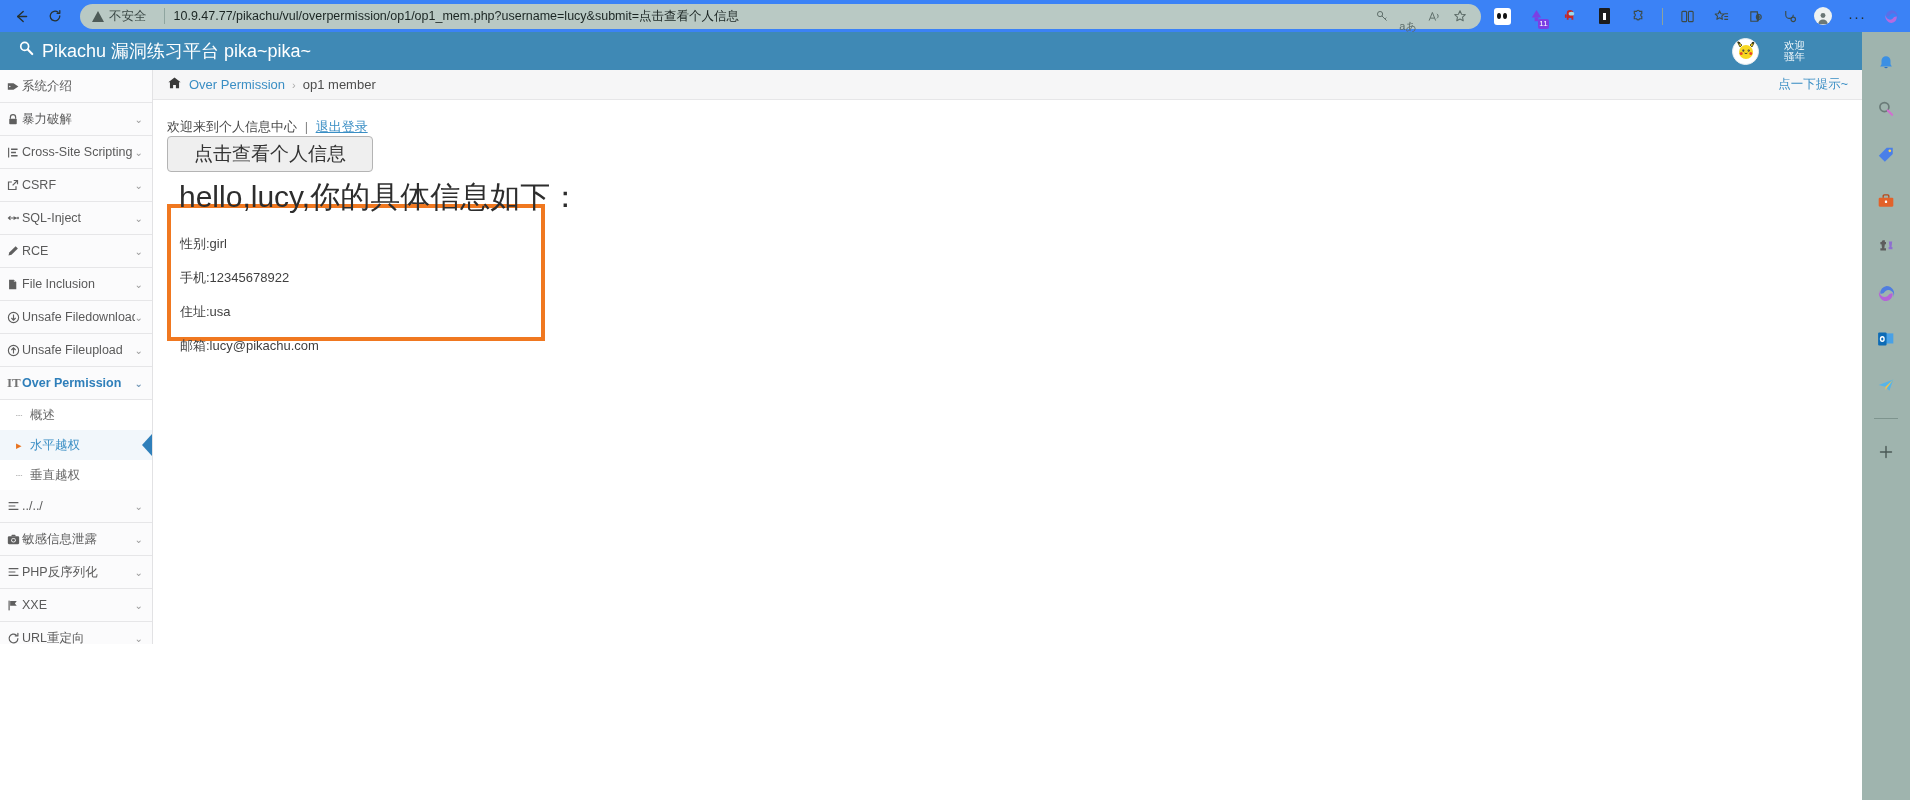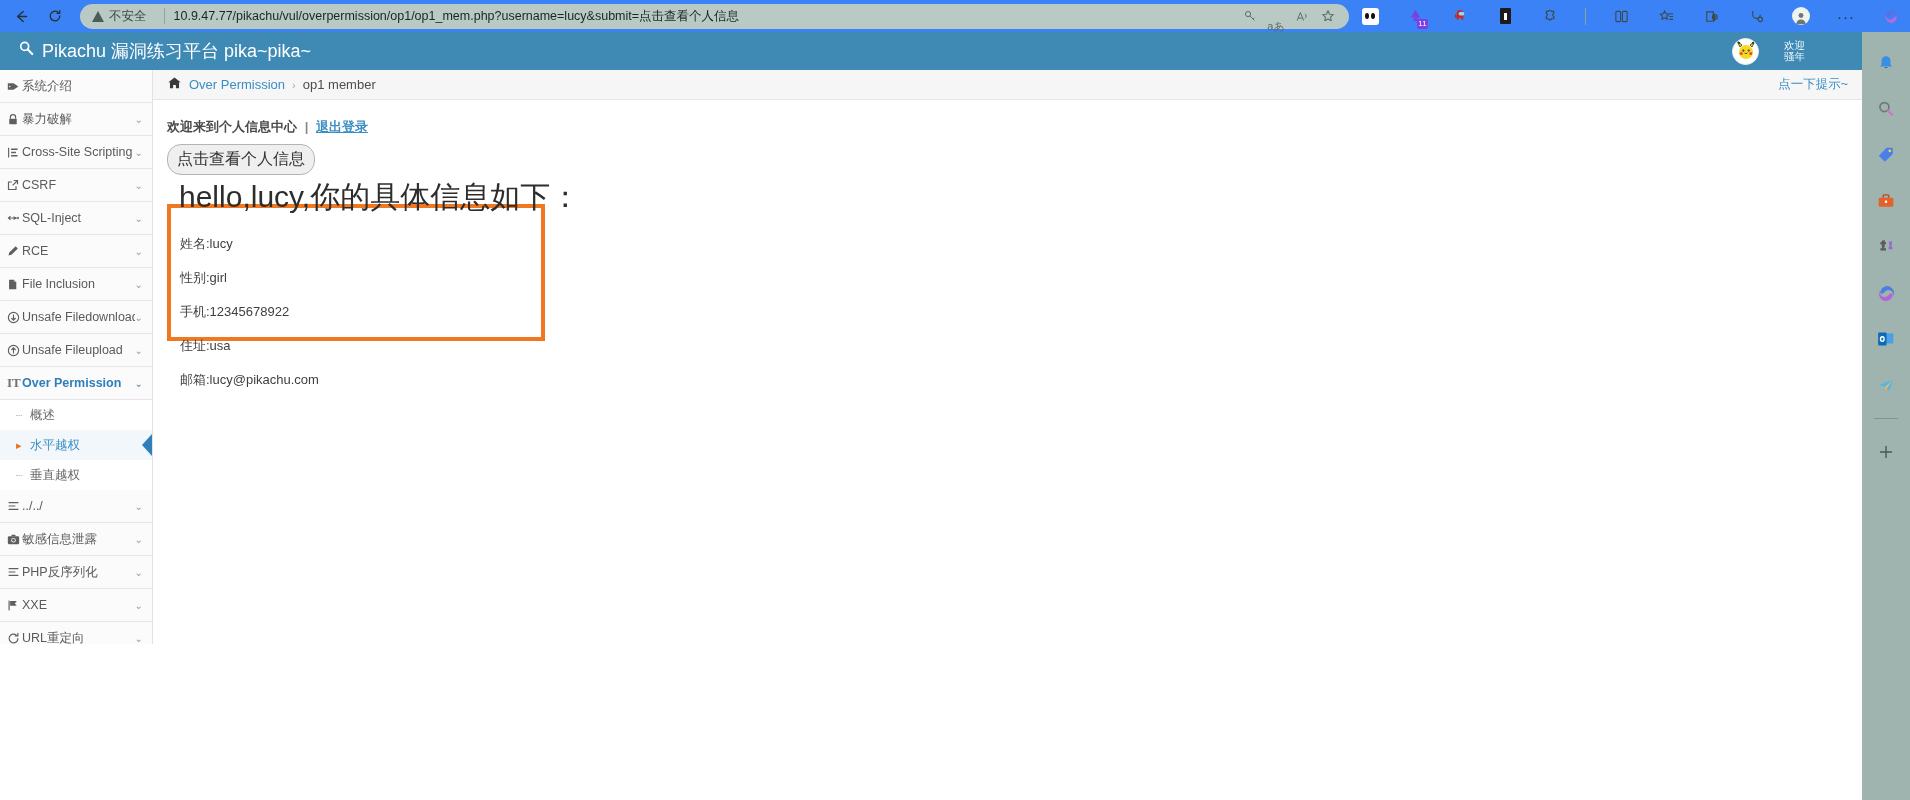--- a/index.html
+++ b/index.html
@@ -56,21 +56,21 @@
   #url-text {
     font-size: 12.5px; color: #1b2523;
     white-space: nowrap; overflow: hidden; text-overflow: ellipsis;
     flex: 1;
   }
   .omni-icon {
     width: 26px; height: 22px;
     display: flex; align-items: center; justify-content: center;
     color: #5d6c68; font-size: 12px; flex: none;
   }
-  #toolbar-icons { display: flex; align-items: center; gap: 15px; padding-right: 4px; flex: none; }
+  #toolbar-icons { display: flex; align-items: center; gap: 4px; padding-right: 4px; flex: none; }
   .tb-icon {
     width: 30px; height: 28px;
     display: flex; align-items: center; justify-content: center;
     position: relative; flex: none;
   }
   .tb-sep { width: 1px; height: 17px; background: #8ca39d; margin: 0 5px; flex: none; }
   .ext-badge {
     position: absolute; right: 2px; bottom: 1px;
     background: #7b3fe4; color: #fff;
     font-size: 8px; line-height: 10px;
@@ -218,34 +218,33 @@
   #crumb-current { color: #4d4d4d; }
   #hint-link {
     margin-left: auto;
     color: #3a8ec4;
     font-size: 12.5px;
   }
 
   #content-area { padding: 18px 14px 0 14px; position: relative; }
   #welcome-line {
     font-size: 13px; color: #4a4a4a;
-    margin-bottom: 8px;
-    font-weight: bold;
+    margin-bottom: 0;
   }
   #welcome-line .sep { color: #888; margin: 0 4px; }
   #logout-link { color: #3a8ec4; text-decoration: underline; }
 
   #view-info-button {
     display: inline-block;
-    font-size: 16px;
+    font-size: 19px;
     color: #333;
     background: #efefef;
     border: 1px solid #b4b4b4;
-    border-radius: 14px;
-    padding: 4px 9px;
+    border-radius: 4px;
+    padding: 4px 26px;
     font-family: "Liberation Sans", sans-serif;
   }
 
   #info-box {
     position: absolute;
     left: 14px; top: 104px;
     width: 378px; height: 137px;
     border: 4px solid #f07820;
     background: #ffffff;
   }
@@ -691,21 +690,20 @@
           <span>欢迎来到个人信息中心</span>
           <span class="sep">|</span>
           <a id="logout-link" href="#">退出登录</a>
         </div>
 
         <button id="view-info-button">点击查看个人信息</button>
 
         <div id="info-box">
           <div id="info-heading">hello,lucy,你的具体信息如下：</div>
           <div id="info-rows">
-            <div class="info-row">姓名:lucy</div>
             <div class="info-row">性别:girl</div>
             <div class="info-row">手机:12345678922</div>
             <div class="info-row">住址:usa</div>
             <div class="info-row">邮箱:lucy@pikachu.com</div>
           </div>
         </div>
       </div>
 
       <div id="watermark">CSRF @抠脚大汉在网络</div>
     </main>

